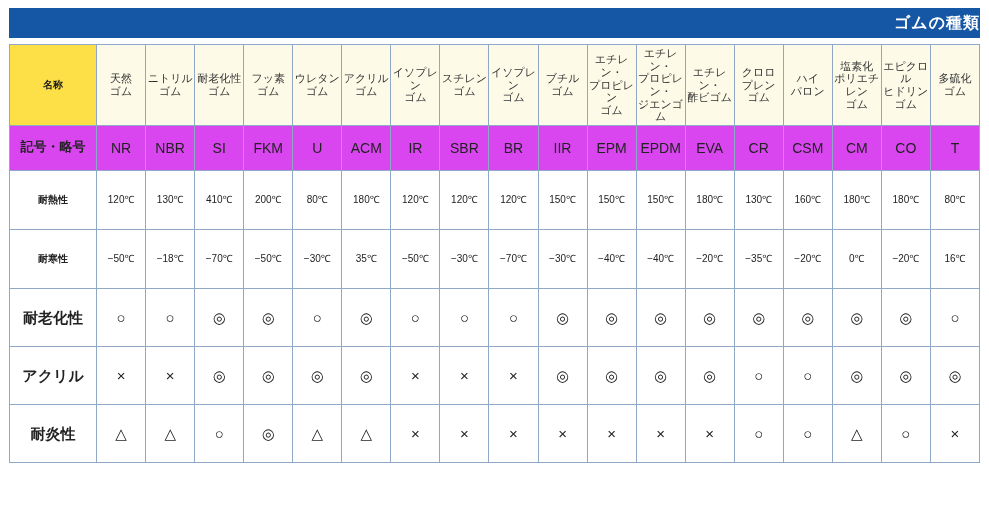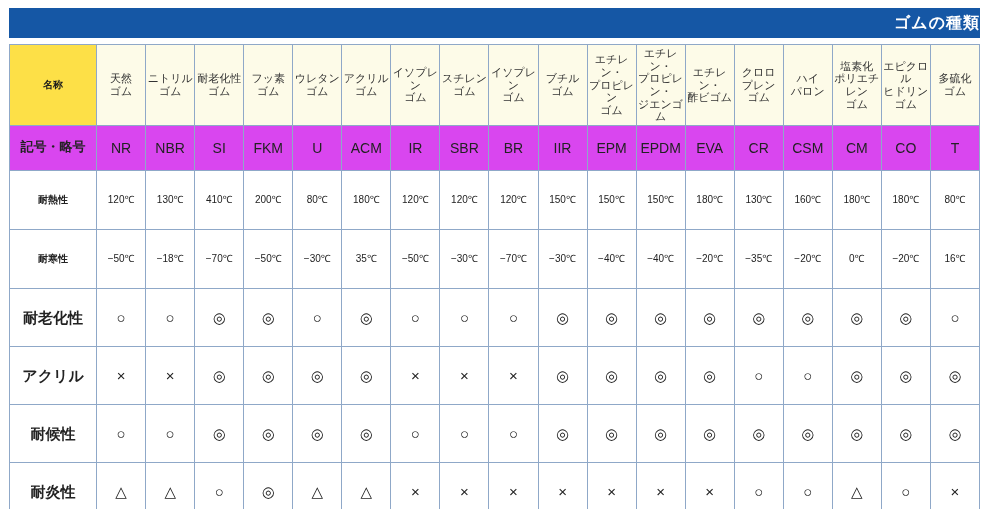--- a/index.html
+++ b/index.html
@@ -306,41 +306,20 @@
         <td>◎</td>
         <td>◎</td>
         <td>◎</td>
         <td>○</td>
         <td>○</td>
         <td>◎</td>
         <td>◎</td>
         <td>◎</td>
       </tr>
 
-      <tr class="mark-row">
-        <td class="rowhead">耐候性</td>
-        <td>○</td>
-        <td>○</td>
-        <td>◎</td>
-        <td>◎</td>
-        <td>◎</td>
-        <td>◎</td>
-        <td>○</td>
-        <td>○</td>
-        <td>○</td>
-        <td>◎</td>
-        <td>◎</td>
-        <td>◎</td>
-        <td>◎</td>
-        <td>◎</td>
-        <td>◎</td>
-        <td>◎</td>
-        <td>◎</td>
-        <td>◎</td>
-      </tr>
 
       <tr class="mark-row">
         <td class="rowhead">耐炎性</td>
         <td>△</td>
         <td>△</td>
         <td>○</td>
         <td>◎</td>
         <td>△</td>
         <td>△</td>
         <td>×</td>

